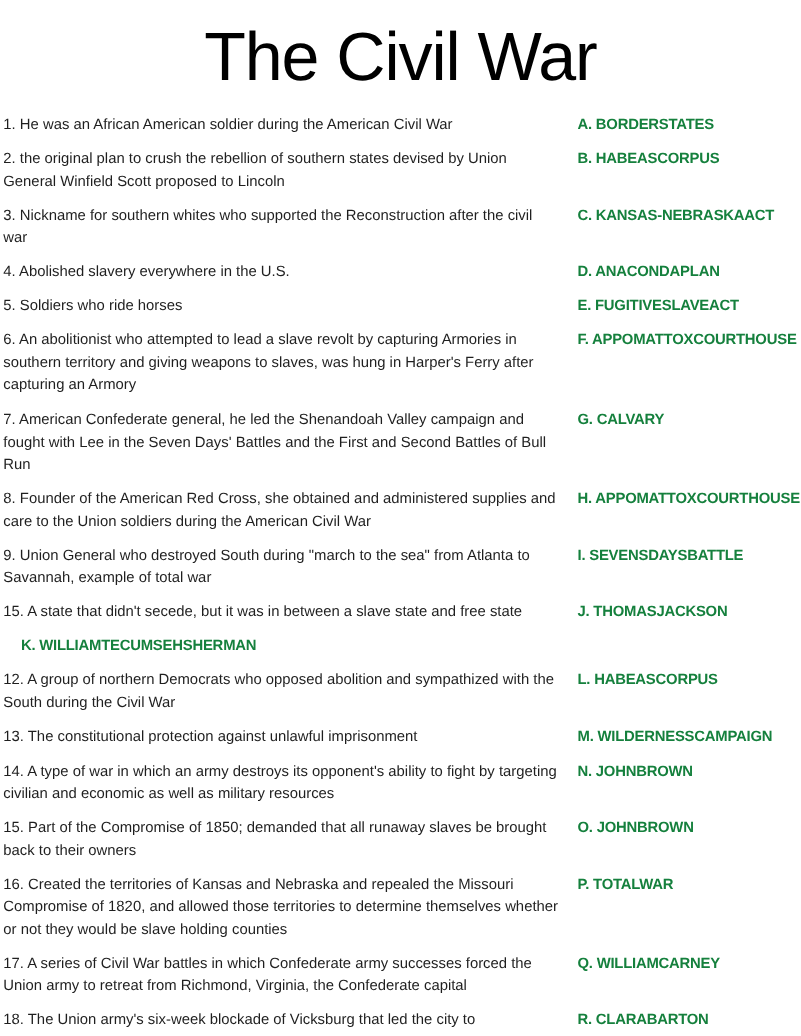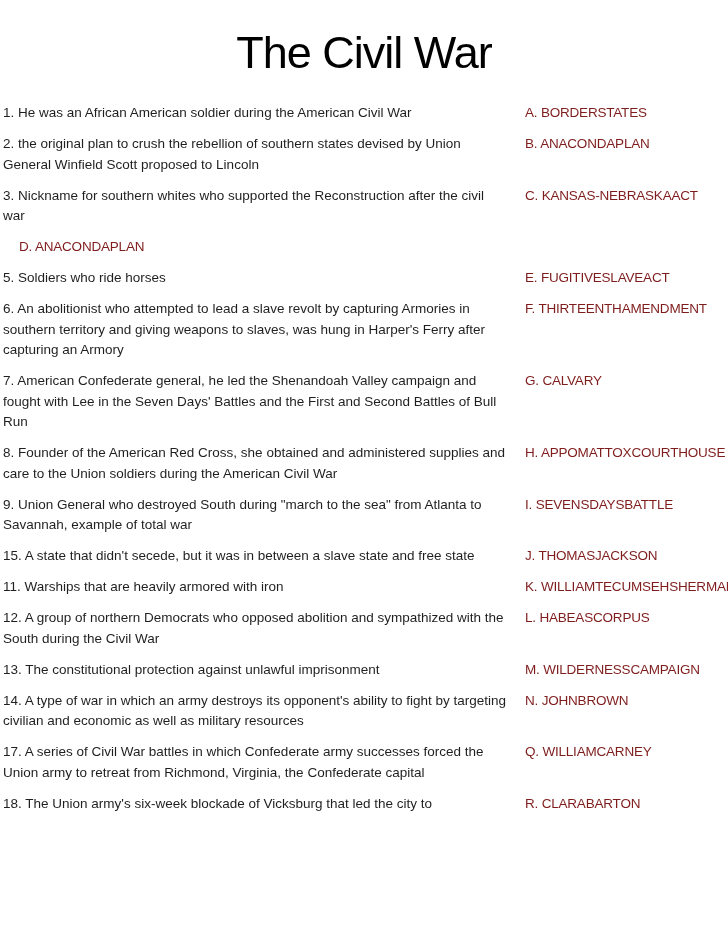--- a/index.html
+++ b/index.html
@@ -10,21 +10,21 @@
   .page {
     position: relative;
     width: 728px;
     height: 942px;
     overflow: hidden;
     background: #ffffff;
     font-family: "Liberation Sans", "DejaVu Sans", sans-serif;
     color: #1f1f1f;
   }
   .title {
-    font-size: 45px;
+    font-size: 62px;
     font-weight: 400;
     line-height: 58px;
     text-align: center;
     color: #000000;
     margin: 24px 0 21px 0;
     letter-spacing: -1px;
   }
   .quiz {
     padding-left: 3px;
   }
@@ -39,85 +39,94 @@
     font-size: 13.5px;
     line-height: 20.5px;
     color: #1f1f1f;
   }
   .a {
     margin-left: 16px;
     font-size: 13.5px;
     line-height: 20.5px;
     white-space: nowrap;
     letter-spacing: -0.2px;
-    color: #7f1d1d;
+    color: #15803d;
+    font-weight: bold;
   }
 </style>
 </head>
 <body>
 
 <div class="page">
   <h1 class="title">The Civil War</h1>
   <div class="quiz">
       <div class="row">
         <div class="q">1. He was an African American soldier during the American Civil War</div>
         <div class="a">A. BORDERSTATES</div>
       </div>
       <div class="row">
         <div class="q">2. the original plan to crush the rebellion of southern states devised by Union General Winfield Scott proposed to Lincoln</div>
-        <div class="a">B. ANACONDAPLAN</div>
+        <div class="a">B. HABEASCORPUS</div>
       </div>
       <div class="row">
         <div class="q">3. Nickname for southern whites who supported the Reconstruction after the civil war</div>
         <div class="a">C. KANSAS-NEBRASKAACT</div>
       </div>
       <div class="row">
+        <div class="q">4. Abolished slavery everywhere in the U.S.</div>
         <div class="a">D. ANACONDAPLAN</div>
       </div>
       <div class="row">
         <div class="q">5. Soldiers who ride horses</div>
         <div class="a">E. FUGITIVESLAVEACT</div>
       </div>
       <div class="row">
         <div class="q">6. An abolitionist who attempted to lead a slave revolt by capturing Armories in southern territory and giving weapons to slaves, was hung in Harper's Ferry after capturing an Armory</div>
-        <div class="a">F. THIRTEENTHAMENDMENT</div>
+        <div class="a">F. APPOMATTOXCOURTHOUSE</div>
       </div>
       <div class="row">
         <div class="q">7. American Confederate general, he led the Shenandoah Valley campaign and fought with Lee in the Seven Days' Battles and the First and Second Battles of Bull Run</div>
         <div class="a">G. CALVARY</div>
       </div>
       <div class="row">
         <div class="q">8. Founder of the American Red Cross, she obtained and administered supplies and care to the Union soldiers during the American Civil War</div>
         <div class="a">H. APPOMATTOXCOURTHOUSE</div>
       </div>
       <div class="row">
         <div class="q">9. Union General who destroyed South during "march to the sea" from Atlanta to Savannah, example of total war</div>
         <div class="a">I. SEVENSDAYSBATTLE</div>
       </div>
       <div class="row">
         <div class="q">15. A state that didn't secede, but it was in between a slave state and free state</div>
         <div class="a">J. THOMASJACKSON</div>
       </div>
       <div class="row">
-        <div class="q">11. Warships that are heavily armored with iron</div>
         <div class="a">K. WILLIAMTECUMSEHSHERMAN</div>
       </div>
       <div class="row">
         <div class="q">12. A group of northern Democrats who opposed abolition and sympathized with the South during the Civil War</div>
         <div class="a">L. HABEASCORPUS</div>
       </div>
       <div class="row">
         <div class="q">13. The constitutional protection against unlawful imprisonment</div>
         <div class="a">M. WILDERNESSCAMPAIGN</div>
       </div>
       <div class="row">
         <div class="q">14. A type of war in which an army destroys its opponent's ability to fight by targeting civilian and economic as well as military resources</div>
         <div class="a">N. JOHNBROWN</div>
       </div>
       <div class="row">
+        <div class="q">15. Part of the Compromise of 1850; demanded that all runaway slaves be brought back to their owners</div>
+        <div class="a">O. JOHNBROWN</div>
+      </div>
+      <div class="row">
+        <div class="q">16. Created the territories of Kansas and Nebraska and repealed the Missouri Compromise of 1820, and allowed those territories to determine themselves whether or not they would be slave holding counties</div>
+        <div class="a">P. TOTALWAR</div>
+      </div>
+      <div class="row">
         <div class="q">17. A series of Civil War battles in which Confederate army successes forced the Union army to retreat from Richmond, Virginia, the Confederate capital</div>
         <div class="a">Q. WILLIAMCARNEY</div>
       </div>
       <div class="row">
         <div class="q">18. The Union army's six-week blockade of Vicksburg that led the city to</div>
         <div class="a">R. CLARABARTON</div>
       </div>
     </div>
 </div>
 

